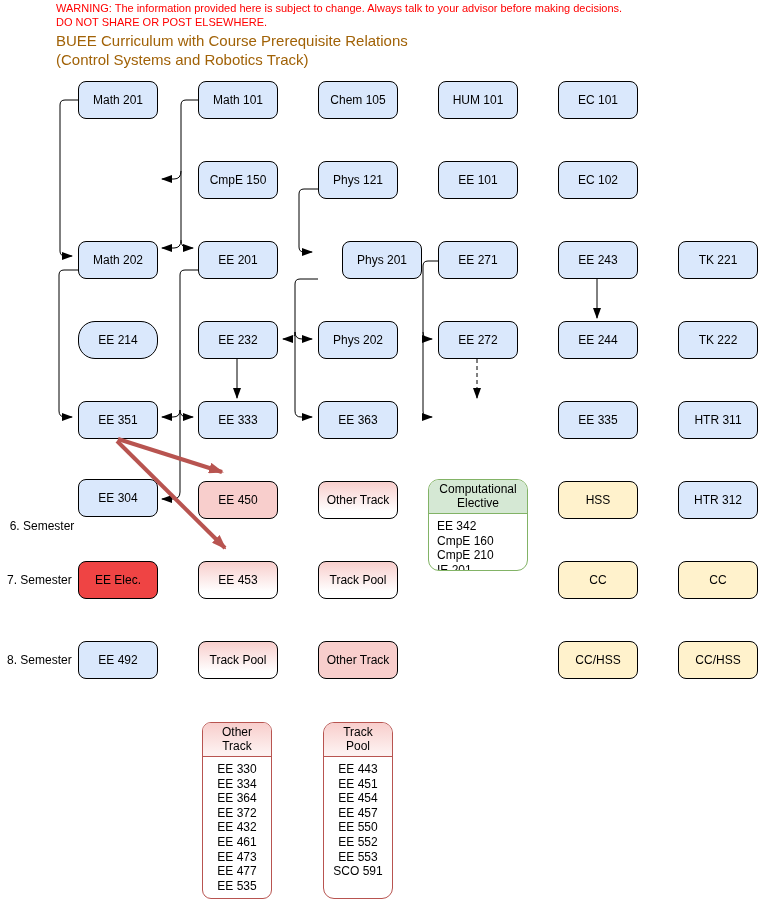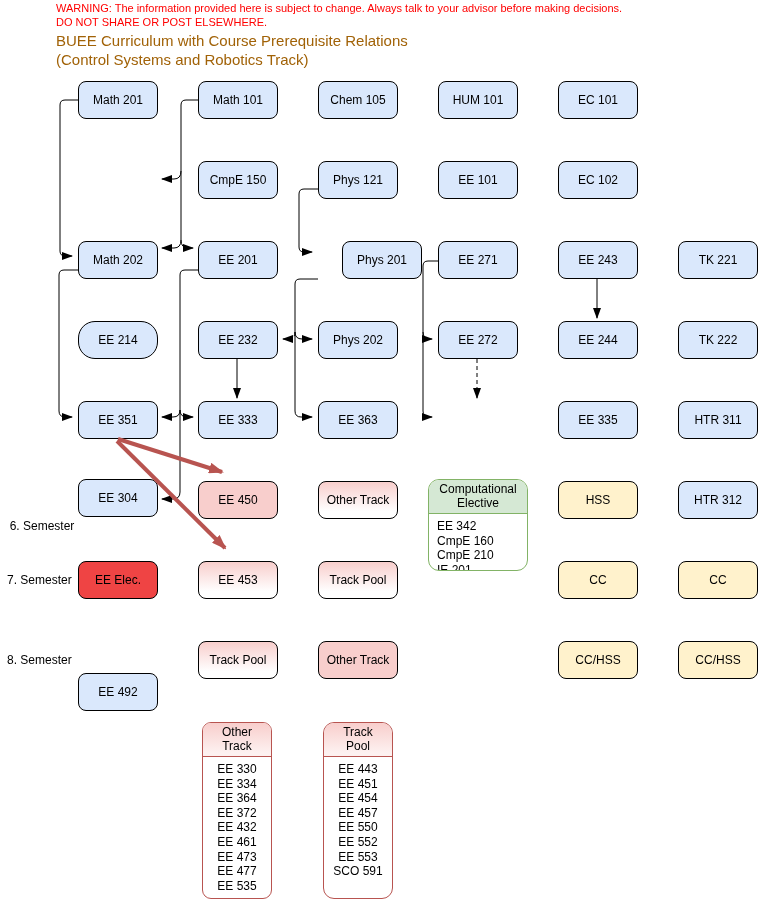--- a/index.html
+++ b/index.html
@@ -89,21 +89,21 @@
       <div class="node blue" style="left: 78px; top: 479px;">EE 304</div>
       <div class="node red-solid" style="left: 198px; top: 481px;">EE 450</div>
       <div class="node red-grad" style="left: 318px; top: 481px;">Other Track</div>
       <div class="node yellow" style="left: 558px; top: 481px;">HSS</div>
       <div class="node blue" style="left: 678px; top: 481px;">HTR 312</div>
       <div class="node orange" style="left: 78px; top: 561px;">EE Elec.</div>
       <div class="node red-grad" style="left: 198px; top: 561px;">EE 453</div>
       <div class="node red-grad" style="left: 318px; top: 561px;">Track Pool</div>
       <div class="node yellow" style="left: 558px; top: 561px;">CC</div>
       <div class="node yellow" style="left: 678px; top: 561px;">CC</div>
-      <div class="node blue" style="left: 78px; top: 641px; margin-top: 32px;">EE 492</div>
+      <div class="node blue" style="left: 78px; top: 641px;">EE 492</div>
       <div class="node red-grad" style="left: 198px; top: 641px;">Track Pool</div>
       <div class="node red-solid" style="left: 318px; top: 641px;">Other Track</div>
       <div class="node yellow" style="left: 558px; top: 641px;">CC/HSS</div>
       <div class="node yellow" style="left: 678px; top: 641px;">CC/HSS</div>
     </div>
   <div id="lists-layer">
       <div class="list-box green" style="left: 428px; top: 479px; width: 100px; height: 92px;">
         <div class="lb-header">Computational
 Elective</div>
         <div class="lb-items">

